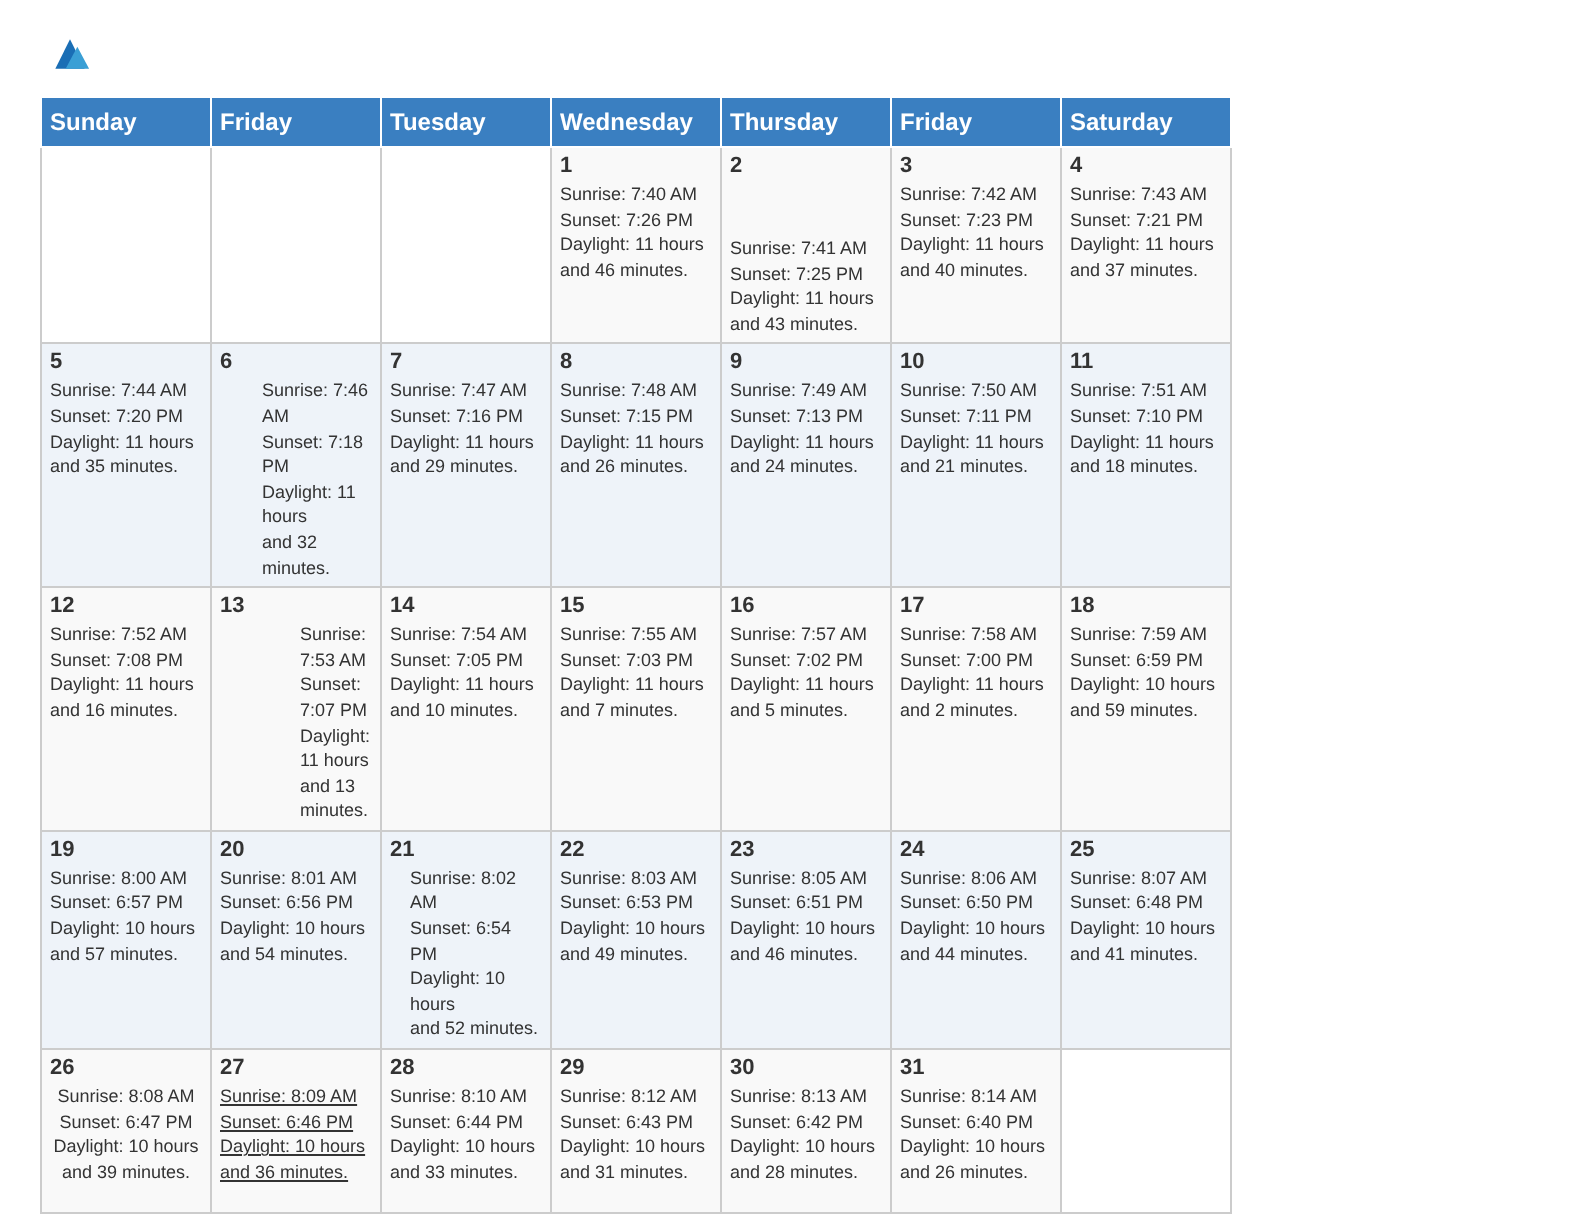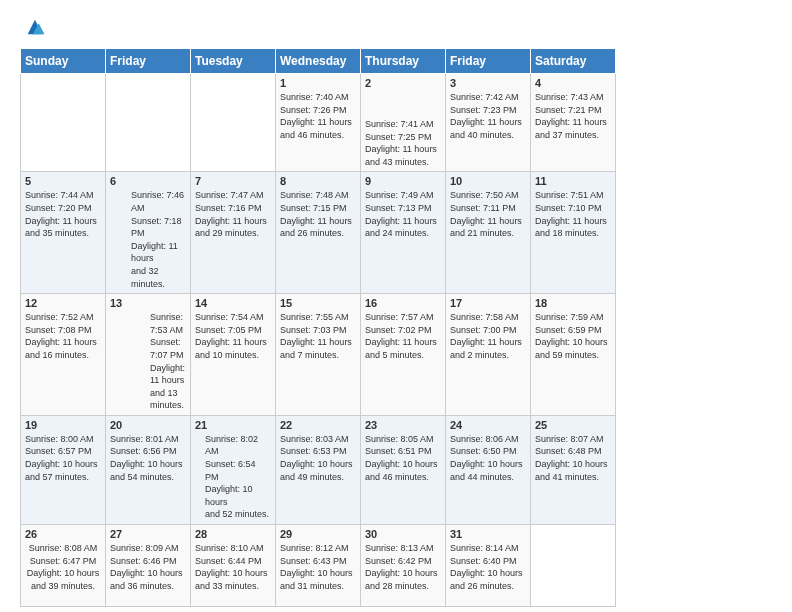--- a/index.html
+++ b/index.html
@@ -328,21 +328,21 @@
         <tr>
           <td>
             <span class="day-num">26</span>
             <div class="day-info" style="white-space: pre-line; text-align: center;">Sunrise: 8:08 AM
 Sunset: 6:47 PM
 Daylight: 10 hours
 and 39 minutes.</div>
           </td>
           <td>
             <span class="day-num">27</span>
-            <div class="day-info" style="white-space: pre-line;">Sunrise: 8:09 AM
+            <div class="day-info" style="white-space: pre-line; text-decoration: underline;">Sunrise: 8:09 AM
 Sunset: 6:46 PM
 Daylight: 10 hours
 and 36 minutes.</div>
           </td>
           <td>
             <span class="day-num">28</span>
             <div class="day-info" style="white-space: pre-line;">Sunrise: 8:10 AM
 Sunset: 6:44 PM
 Daylight: 10 hours
 and 33 minutes.</div>

